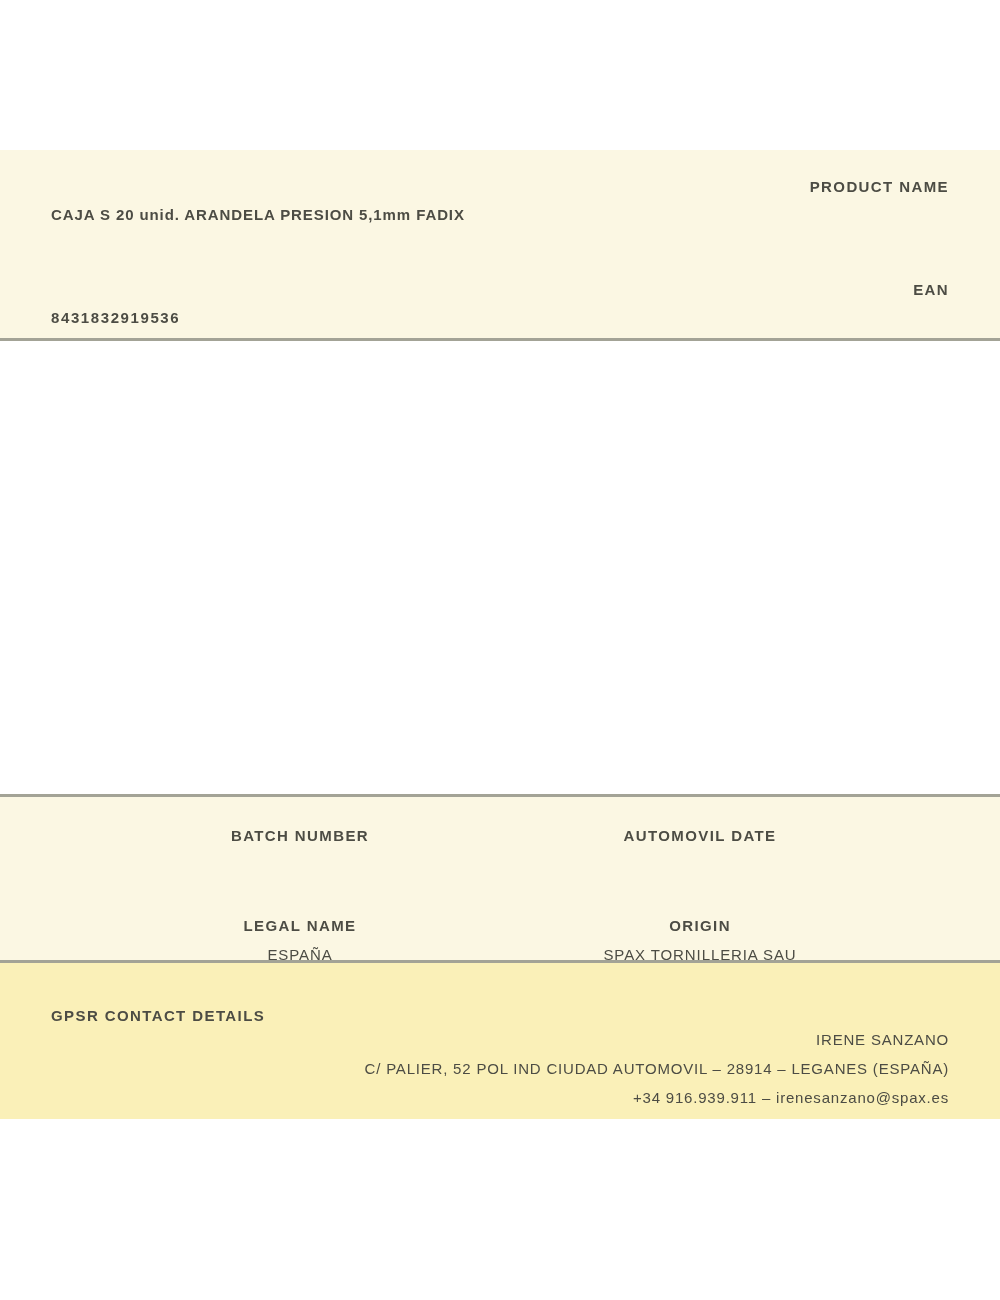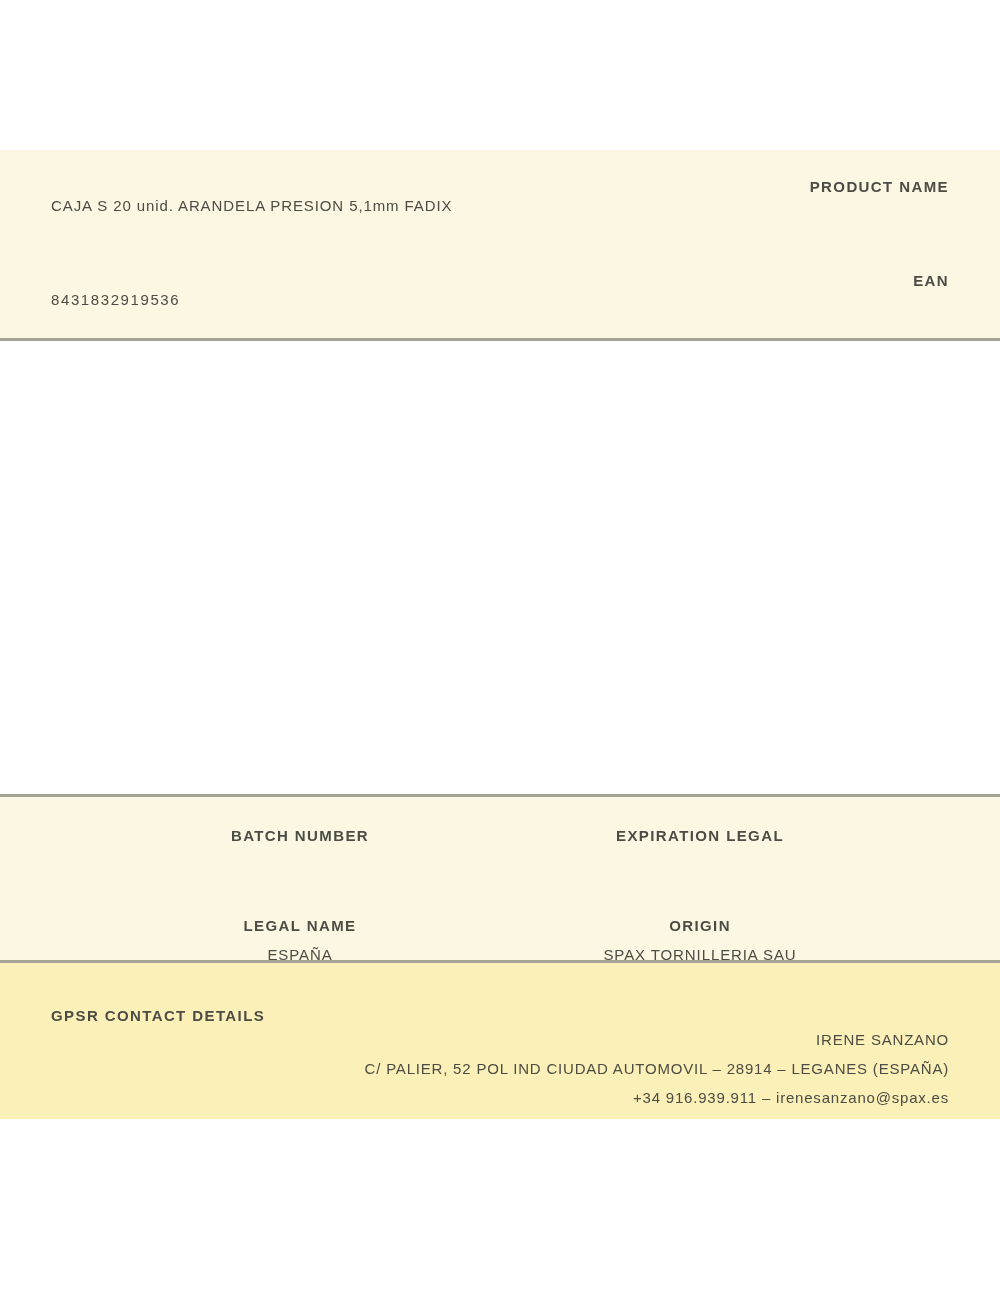--- a/index.html
+++ b/index.html
@@ -32,20 +32,22 @@
     font-size:15px;
     font-weight:bold;
     letter-spacing:1.4px;
     line-height:19px;
     text-align:right;
   }
   .field-value{
     font-size:15px;
     letter-spacing:0.9px;
     line-height:19px;
+    margin-top:9px;
+    font-weight:bold;
   }
   .ean-label{margin-top:56px;}
   .ean-value{letter-spacing:1.6px;}
 
   
   .details-panel{
     height:166px;
     background:var(--section-bg);
     border-top:3px solid var(--border);
     padding:29px 100px 0 100px;
@@ -105,21 +107,21 @@
   <div class="field-value">CAJA S 20 unid. ARANDELA PRESION 5,1mm FADIX</div>
   <div class="field-label ean-label">EAN</div>
   <div class="field-value ean-value">8431832919536</div>
 </section>
 
 <div class="spacer-mid"></div>
 
 <section class="details-panel">
   <div class="detail-row">
     <div class="detail-col field-label">BATCH NUMBER</div>
-    <div class="detail-col field-label">EXPIRATION LEGAL</div>
+    <div class="detail-col field-label">AUTOMOVIL DATE</div>
   </div>
   <div class="detail-row row-legal">
     <div class="detail-col field-label">LEGAL NAME</div>
     <div class="detail-col field-label">ORIGIN</div>
   </div>
   <div class="detail-row row-values">
     <div class="detail-col center-value">ESPAÑA</div>
     <div class="detail-col center-value">SPAX TORNILLERIA SAU</div>
   </div>
 </section>

